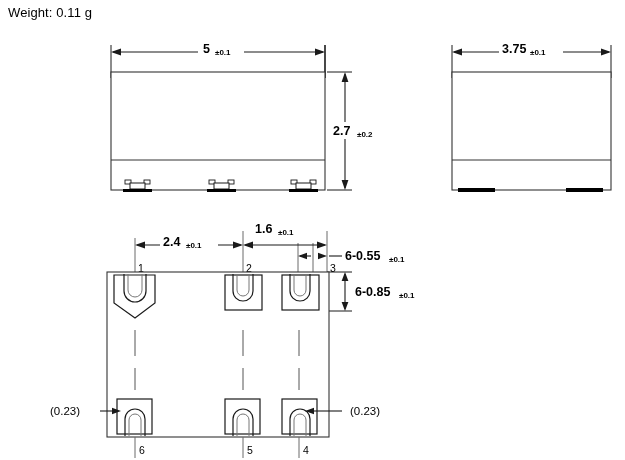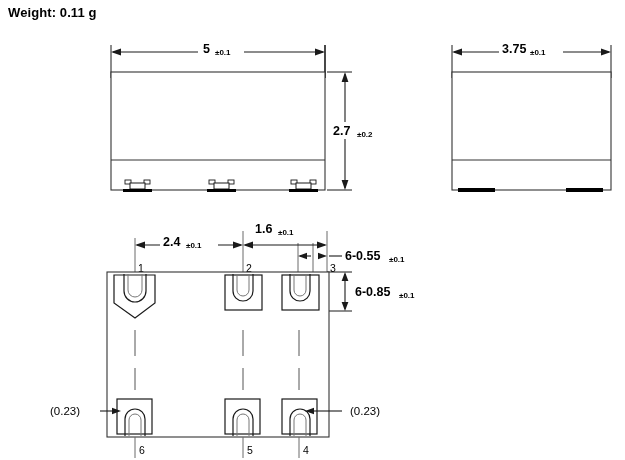--- a/index.html
+++ b/index.html
@@ -20,21 +20,21 @@
     left: 0;
     top: 0;
     width: 625px;
     height: 460px;
   }
   .weight-label {
     position: absolute;
     left: 8px;
     top: 5px;
     font-size: 13px;
-    font-weight: bold;
+    font-weight: normal;
     letter-spacing: 0.1px;
     white-space: nowrap;
   }
   svg {
     position: absolute;
     left: 0;
     top: 0;
     display: block;
   }
   text {

